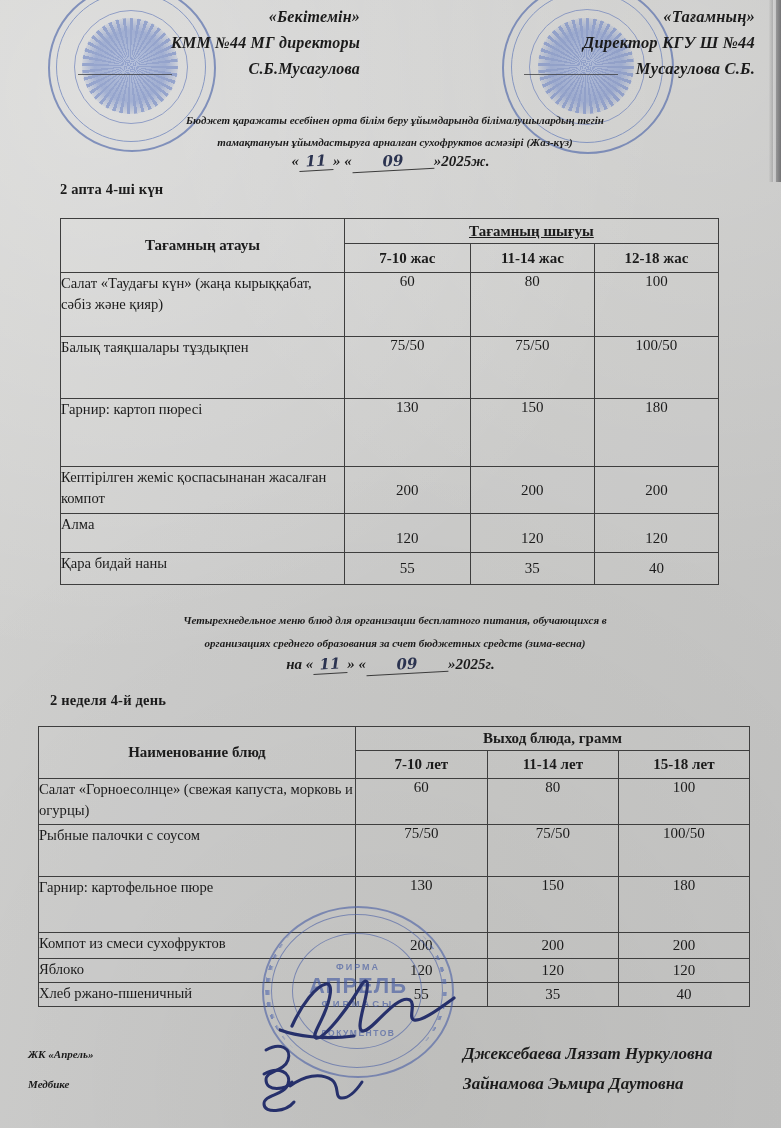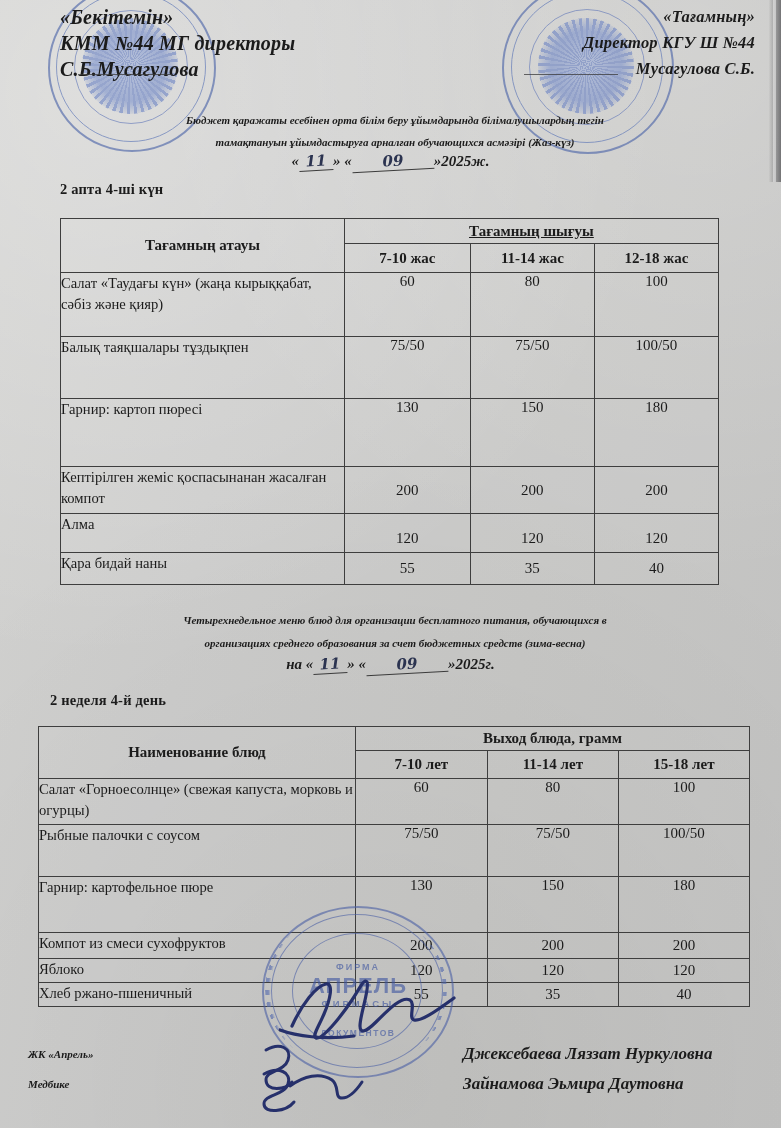--- a/index.html
+++ b/index.html
@@ -26,22 +26,22 @@
   }
   .page-edge2{
     position:absolute;top:0;right:5px;width:3px;height:182px;
     background:rgba(255,255,255,.45);
   }
 
   
   .hdr{position:absolute;top:0;left:0;width:781px;height:180px;}
   .hdr-left{
     position:absolute;left:60px;top:4px;width:300px;
-    text-align:left;
-    font-style:italic;font-weight:bold;font-size:20px;line-height:26px;
+    text-align:right;
+    font-style:italic;font-weight:bold;font-size:16px;line-height:26px;
     letter-spacing:.2px;
   }
   .hdr-right{
     position:absolute;right:26px;top:4px;width:330px;
     text-align:right;
     font-style:italic;font-weight:bold;font-size:16.5px;line-height:26px;
     letter-spacing:.2px;
   }
   .sig-rule{
     position:absolute;height:1px;background:#3a3a3a;opacity:.75;
@@ -176,21 +176,21 @@
 
     <div class="hdr-right">
       <div>«Тағамның»</div>
       <div>Директор КГУ Ш №44</div>
       <div>Мусагулова С.Б.</div>
     </div>
     <div class="sig-rule" style="left:524px;top:74px;width:94px;"></div>
   </div>
 
   <div class="doc-title" style="top:109px;">Бюджет қаражаты есебінен орта білім беру ұйымдарында білімалушылардың тегін</div>
-  <div class="doc-title" style="top:131px;">тамақтануын ұйымдастыруға арналған обучающихся асмәзірі (Жаз-күз)</div>
+  <div class="doc-title" style="top:131px;">тамақтануын ұйымдастыруға арналған сухофруктов асмәзірі (Жаз-күз)</div>
 
   <div class="date-line" style="top:152px;">
     <span>«</span><span class="hand w1">11</span><span>» «</span><span class="hand w2">09</span><span>»2025ж.</span>
   </div>
 
   <div class="daylabel" style="top:181px;">2 апта 4-ші күн</div>
 
   <table class="menu" style="left:60px;top:218px;width:659px;">
     <thead>
       <tr>

